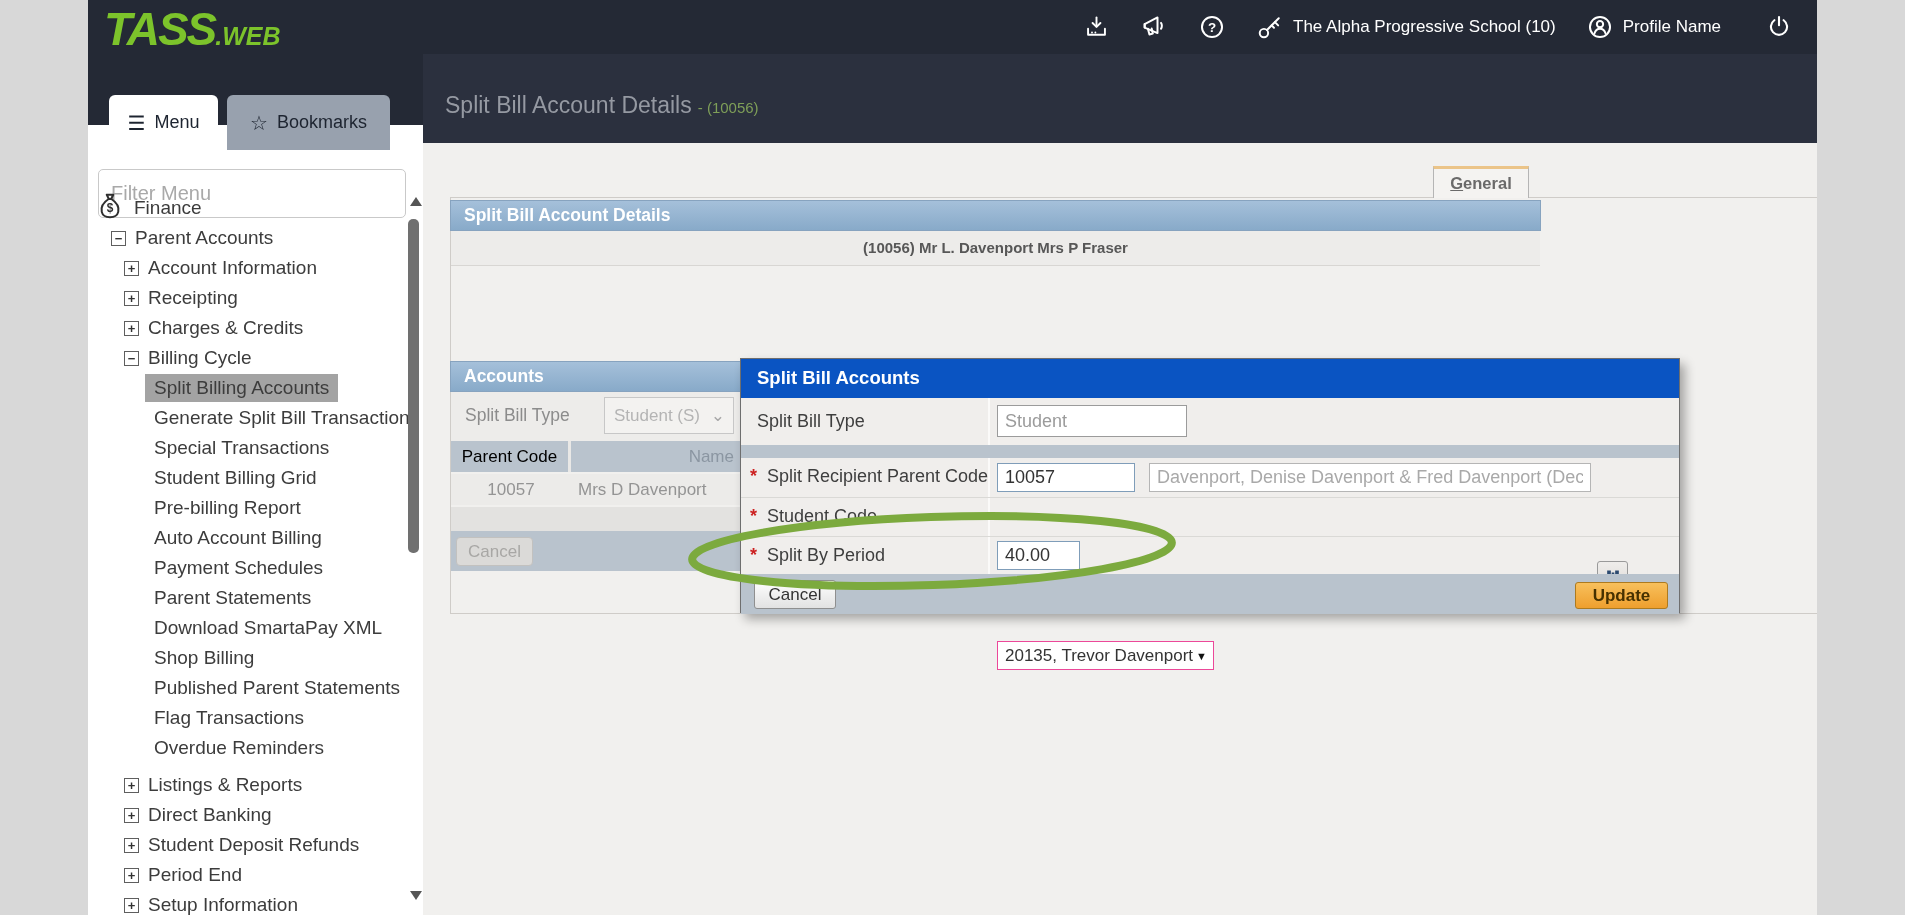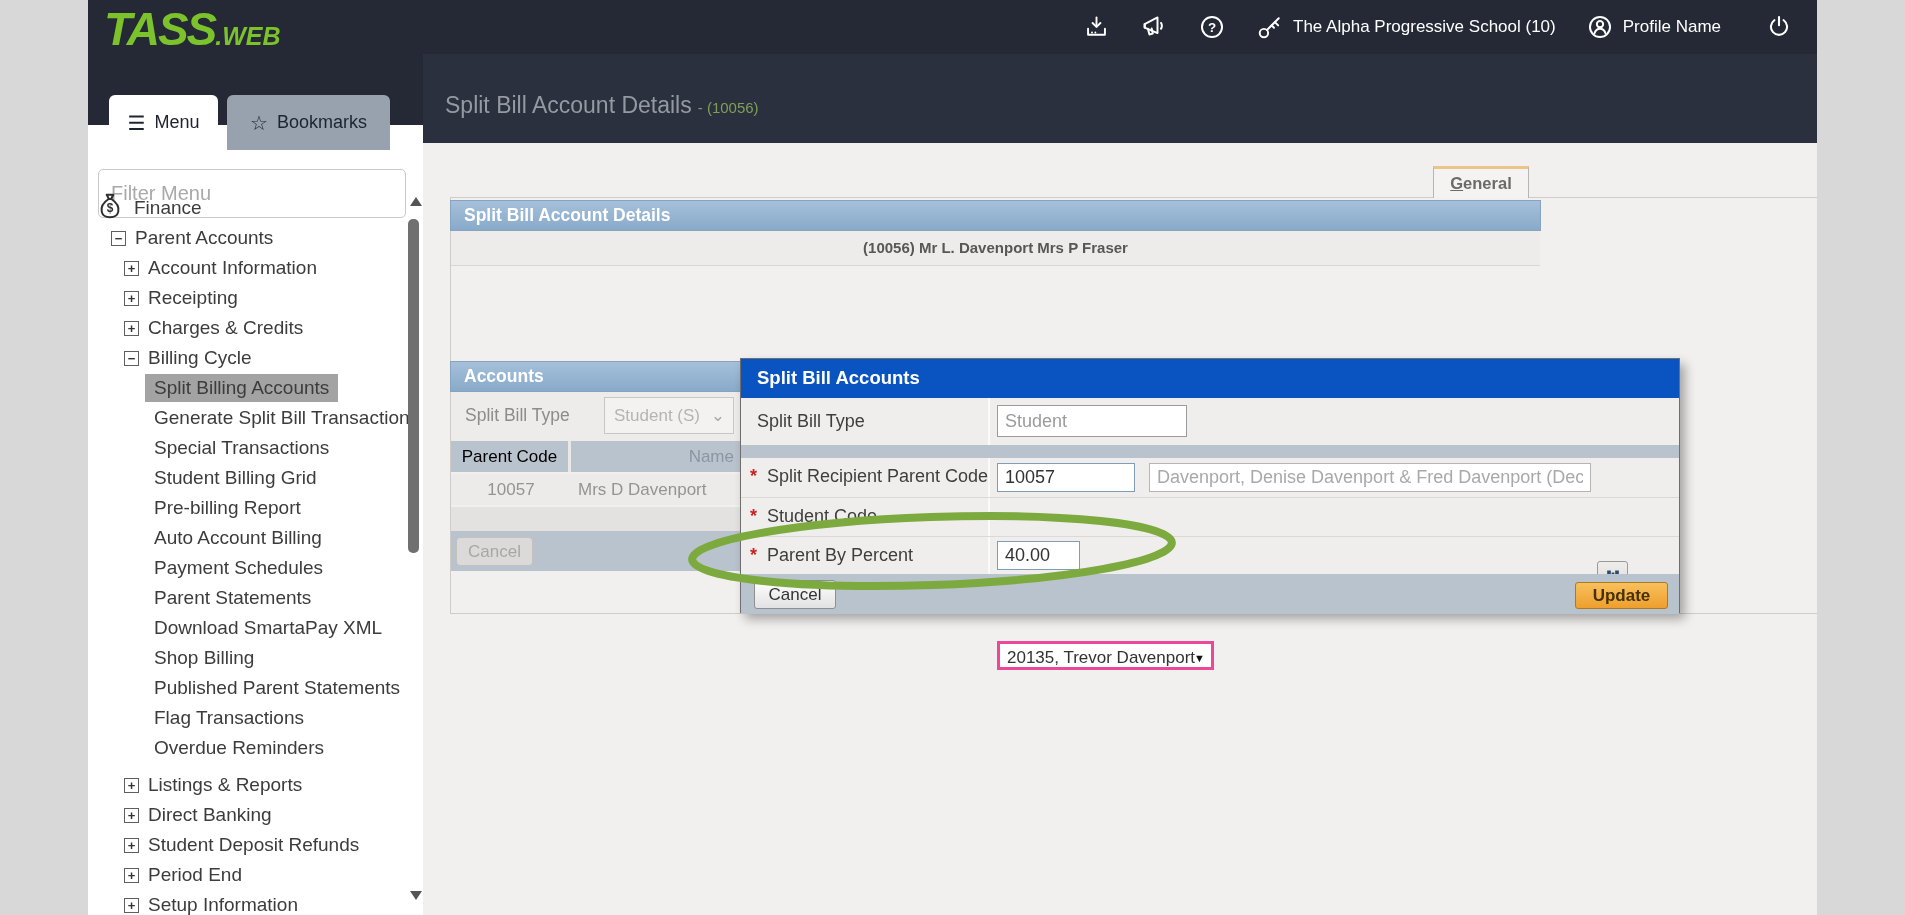--- a/index.html
+++ b/index.html
@@ -98,21 +98,21 @@
   .m-lab { position:absolute; left:26px; font-size:18px; color:#3e3e3e; white-space:nowrap; }
   .m-lab.noreq { left:16px; }
   .m-req { position:absolute; left:9px; color:#cc2222; font-size:18px; font-weight:bold; }
   .m-sep { position:absolute; left:0; top:86px; width:100%; height:13px; background:#b9c3cd; }
   .m-hair1 { position:absolute; left:0; top:138px; width:100%; height:1px; background:#dad9d6; }
   .m-hair2 { position:absolute; left:0; top:177px; width:100%; height:1px; background:#dad9d6; }
   .m-input { position:absolute; font-size:18px; font-family:"Liberation Sans",sans-serif; color:#333; padding:0 7px;
              border:1px solid #7f9db9; background:#fff; outline:none; }
   .m-input.gray { border:1px solid #9b9b9b; color:#9b9b9b; }
   .m-input.dis  { border:1px solid #b5b5b5; color:#a9a9a9; }
-  .m-select { position:absolute; left:256px; top:143px; width:217px; height:29px; background:#fff; border:3px solid #ec4899;
+  .m-select { position:absolute; left:256px; top:143px; width:217px; height:29px; background:#fff; border:1px solid #ec4899;
               font-size:17px; color:#333; line-height:27px; padding-left:7px; cursor:pointer; }
   .m-select .caret { position:absolute; right:6px; top:1px; font-size:11px; color:#111; }
   .binoc { position:absolute; left:856px; top:103px; width:31px; height:31px; background:linear-gradient(180deg,#efedeb,#dcd9d5);
            border:1px solid #9a9a9a; border-radius:3px; display:flex; align-items:center; justify-content:center; cursor:pointer; }
   .m-foot { position:absolute; left:0; top:215px; width:100%; height:40px; background:#b9c3cd; }
   .btn-cancel { position:absolute; left:13px; top:6px; width:82px; height:29px; background:linear-gradient(180deg,#fefefe,#e2e2e2);
                 border:1px solid #8f8f8f; border-radius:3px; font-size:17px; color:#333; text-align:center; line-height:27px; cursor:pointer; }
   .btn-update { position:absolute; right:11px; top:8px; width:93px; height:27px; background:linear-gradient(180deg,#f8c05c,#ee9f2e);
                 border:1px solid #ad7a1f; border-radius:3px; font-size:17px; font-weight:bold; color:#463100; text-align:center; line-height:25px; cursor:pointer; }
 
@@ -360,21 +360,21 @@
       <div class="m-lab" style="top:8px;">Student Code</div>
       <div class="m-select">
         <span>20135, Trevor Davenport</span>
         <span class="caret">▼</span>
       </div>
     </div>
     <div class="m-hair2"></div>
 
     <div class="m-row" style="top:178px;height:37px;">
       <span class="m-req" style="top:8px;">*</span>
-      <div class="m-lab" style="top:8px;">Parent By Percent</div>
+      <div class="m-lab" style="top:8px;">Split By Period</div>
       <input class="m-input" style="left: 256px; top: 4px; width: 83px; height: 29px;" value="40.00">
     </div>
 
     <div class="m-foot">
       <div class="btn-cancel">Cancel</div>
       <div class="btn-update">Update</div>
     </div>
   </div>
 
   <svg class="ellipse-note" viewBox="0 0 496 92">

